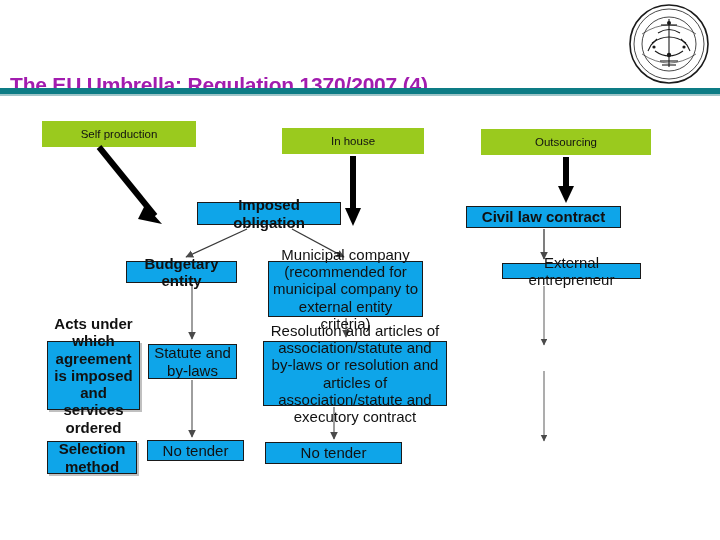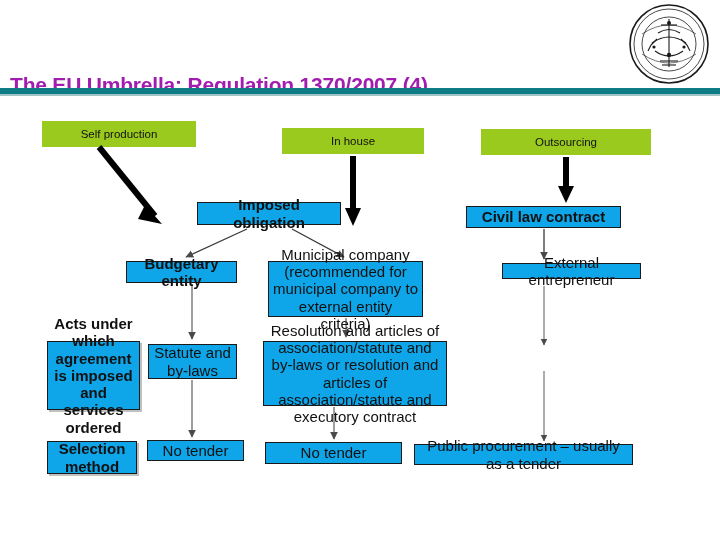--- a/index.html
+++ b/index.html
@@ -156,15 +156,14 @@
   <div class="fbox" id="b-civil">Civil law contract</div>
   <div class="fbox" id="b-external">External entrepreneur</div>
 
   <div class="fbox shadow" id="b-acts">Acts under which agreement is imposed and services ordered</div>
   <div class="fbox" id="b-statute">Statute and by-laws</div>
   <div class="fbox" id="b-resolution">Resolution and articles of association/statute and by-laws or resolution and articles of association/statute and executory contract</div>
 
   <div class="fbox shadow" id="b-selection">Selection method</div>
   <div class="fbox" id="b-notender1">No tender</div>
   <div class="fbox" id="b-notender2">No tender</div>
-  <div class="fbox" id="b-procurement">Public procurement – usually as a  tender</div>
 
 </div>
 
 </body></html>

